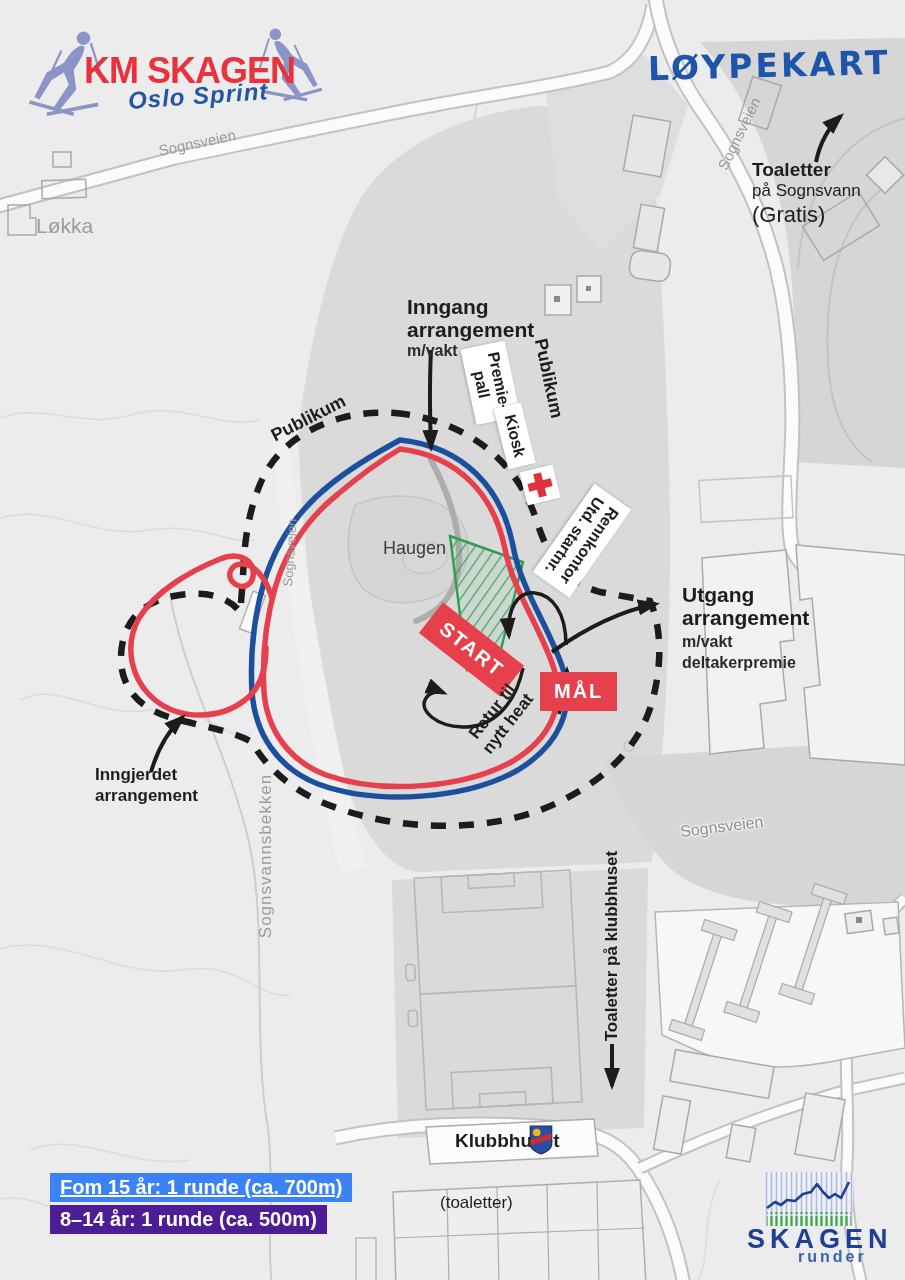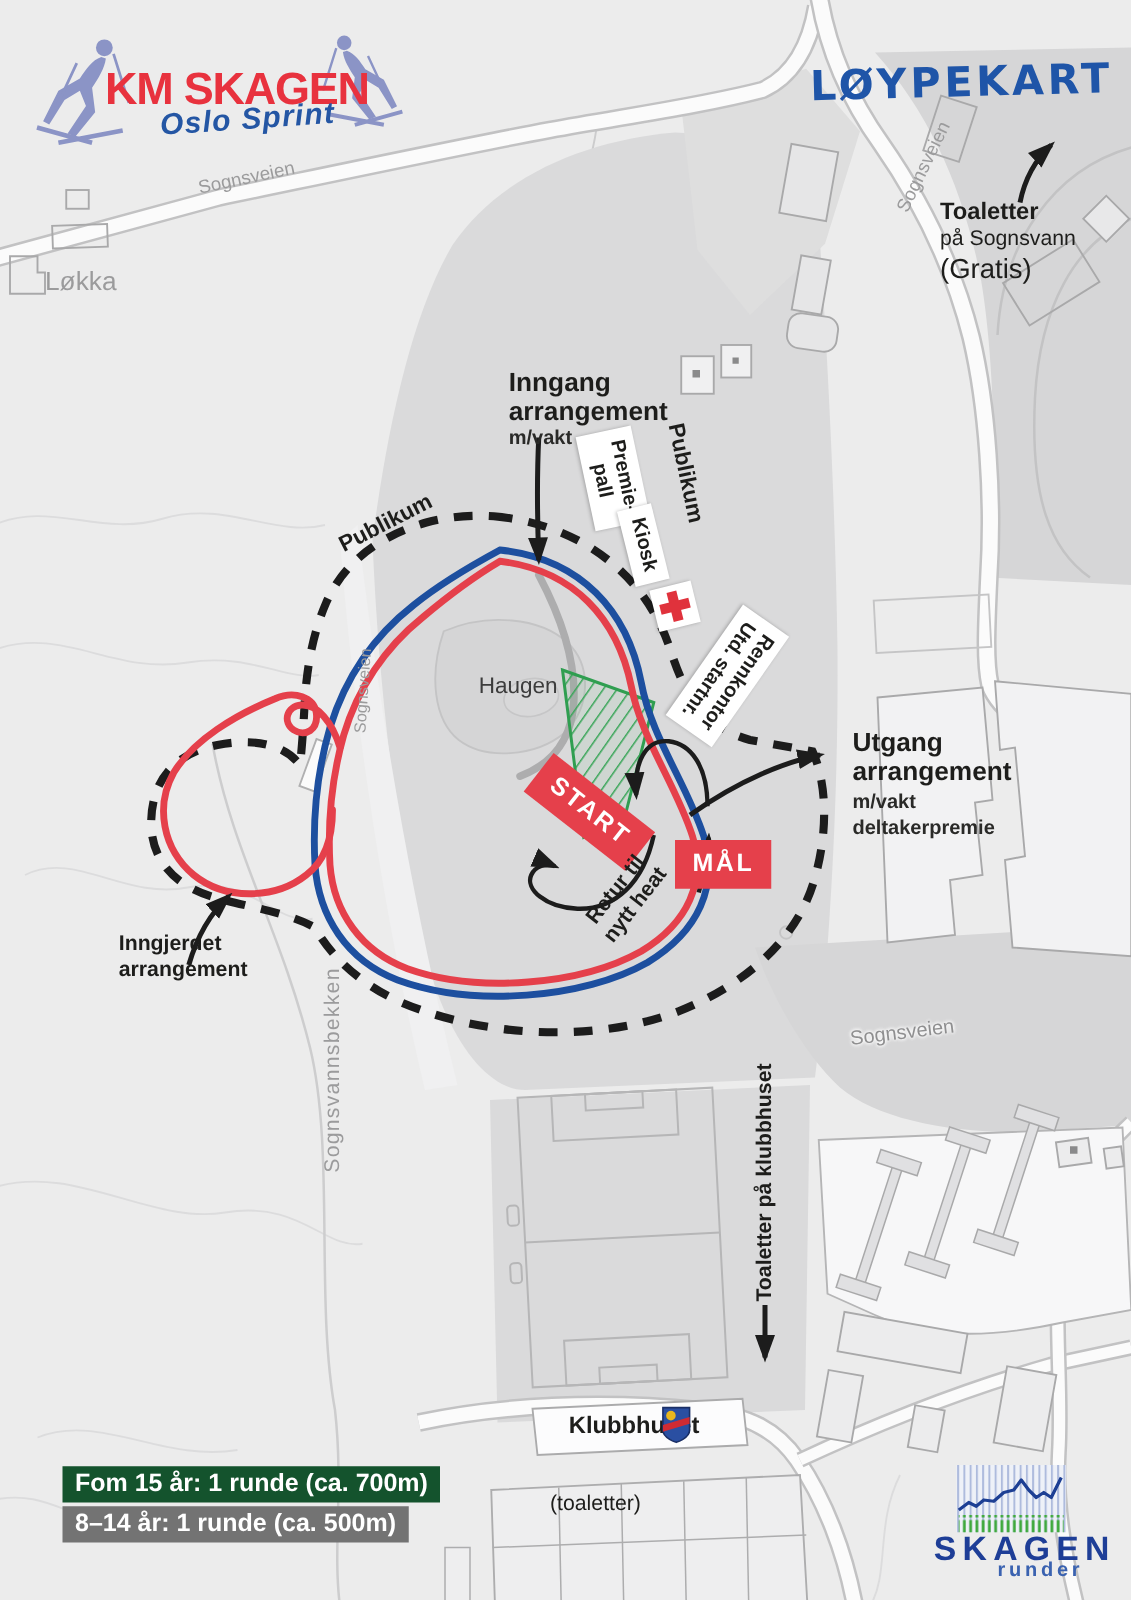--- a/index.html
+++ b/index.html
@@ -15,22 +15,22 @@
   .ann-big{font-weight:bold;font-size:21px;line-height:1.08;}
   .ann-sub{font-weight:bold;font-size:16px;line-height:1.3;color:#2a2a28;}
   .gray-label{color:#9b9b9c;}
   .halo{color:#8f8f90;text-shadow:0 0 3px #fff,0 0 3px #fff,0 0 4px #fff;}
   .rot{transform-origin:center center;}
   .facility-box{background:#fff;box-shadow:0 1px 3px rgba(0,0,0,.25);font-weight:bold;font-size:16px;
                 line-height:1.1;padding:5px 9px;text-align:center;color:#1d1d1b;}
   .red-box{background:#e5404b;color:#fff;font-weight:bold;font-size:20px;letter-spacing:2px;
            padding:8px 14px;text-align:center;}
   .legend-item{display:inline-block;color:#fff;font-weight:bold;font-size:20px;padding:3px 10px;margin-top:3px;}
-  .legend-red{background:#14532d;}
-  .legend-blue{background:#737373;}
+  .legend-red{background:#3b82f6;text-decoration:underline;}
+  .legend-blue{background:#4c1d95;}
   .cross{position:relative;width:34px;height:34px;background:#fff;box-shadow:0 1px 3px rgba(0,0,0,.25);}
   .cross i{position:absolute;background:#e0323c;}
   .cross i.h{left:5px;top:13px;width:24px;height:8px;}
   .cross i.v{left:13px;top:5px;width:8px;height:24px;}
   .skagen-name{font-weight:bold;font-size:27px;letter-spacing:5px;color:#1e3e97;}
   .skagen-sub{font-size:16px;letter-spacing:3px;color:#3a62b0;font-weight:bold;}
 </style>
 </head>
 <body>
 
@@ -283,21 +283,21 @@
     <div>nytt heat</div>
   </div>
 
   <div class="ov" style="left:682px;top:584px;">
     <div class="ann-big">Utgang</div>
     <div class="ann-big">arrangement</div>
     <div class="ann-sub" style="margin-top:3px;">m/vakt</div>
     <div class="ann-sub">deltakerpremie</div>
   </div>
 
-  <div class="ov" style="left:95px;top:744px;font-weight:bold;font-size:17px;line-height:1.25;">
+  <div class="ov" style="left:95px;top:764px;font-weight:bold;font-size:17px;line-height:1.25;">
     <div>Inngjerdet</div>
     <div>arrangement</div>
   </div>
 
   <div class="ov rot" style="left:502px;top:936px;width:220px;text-align:center;font-weight:bold;font-size:17px;transform:rotate(-90deg);">Toaletter på klubbhuset</div>
 
   <div class="ov" style="left:455px;top:1130px;font-weight:bold;font-size:19px;">Klubbhuset</div>
   <div class="ov" style="left:528px;top:1124px;width:26px;height:32px;">
     <svg width="26" height="32" viewBox="0 0 24 30">
       <path d="M2,2 L22,2 L22,19 C22,25 12,28 12,28 C12,28 2,25 2,19 Z" fill="#2a4fa2" stroke="#1a2f66" stroke-width="1.2"></path>

